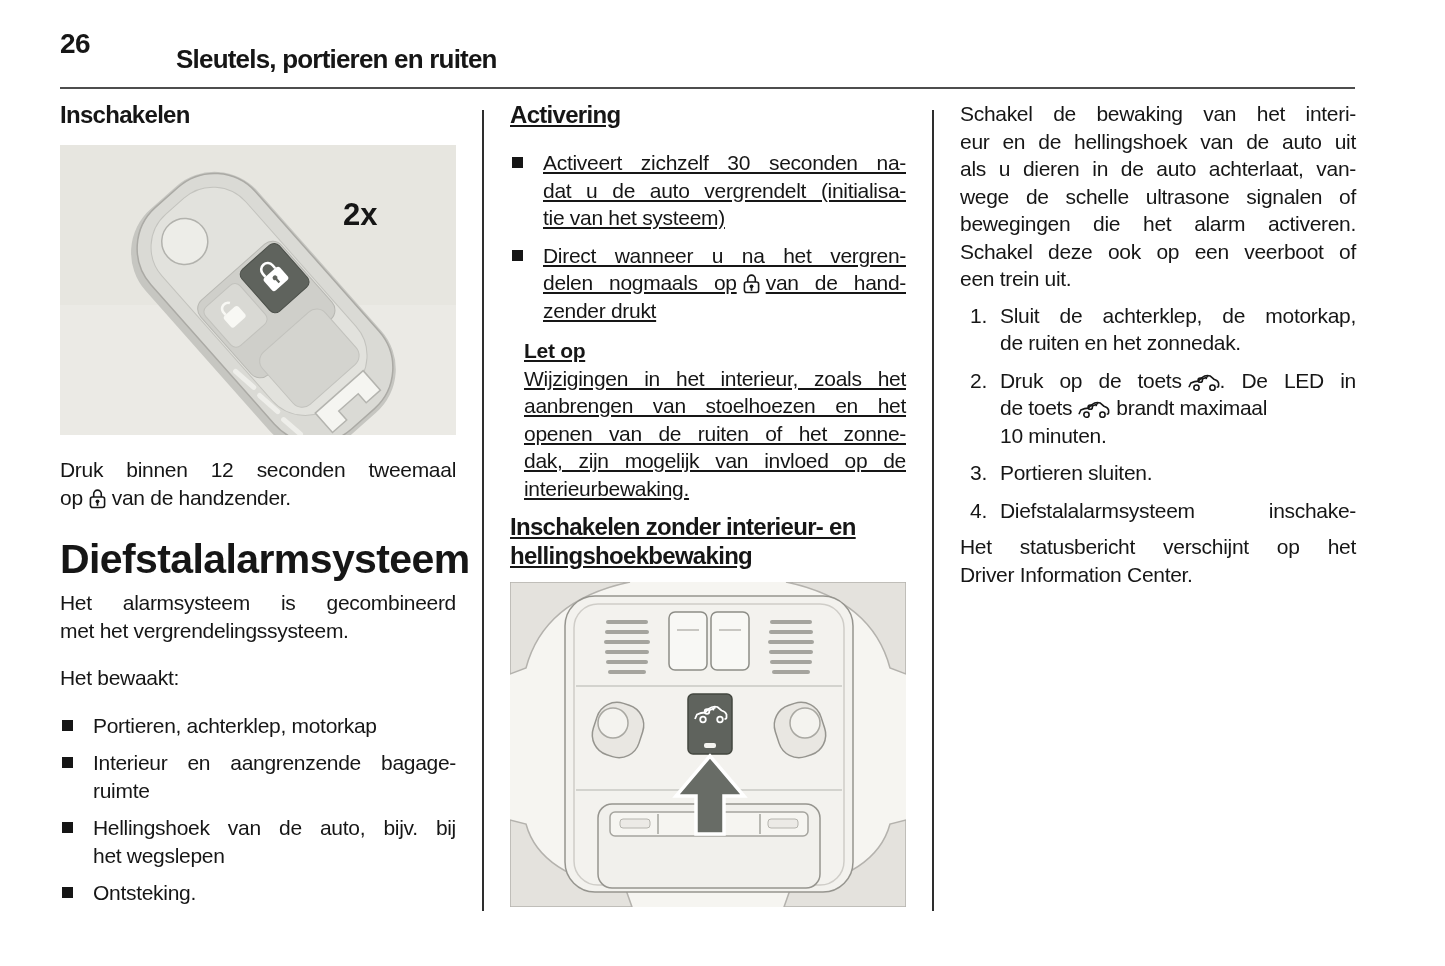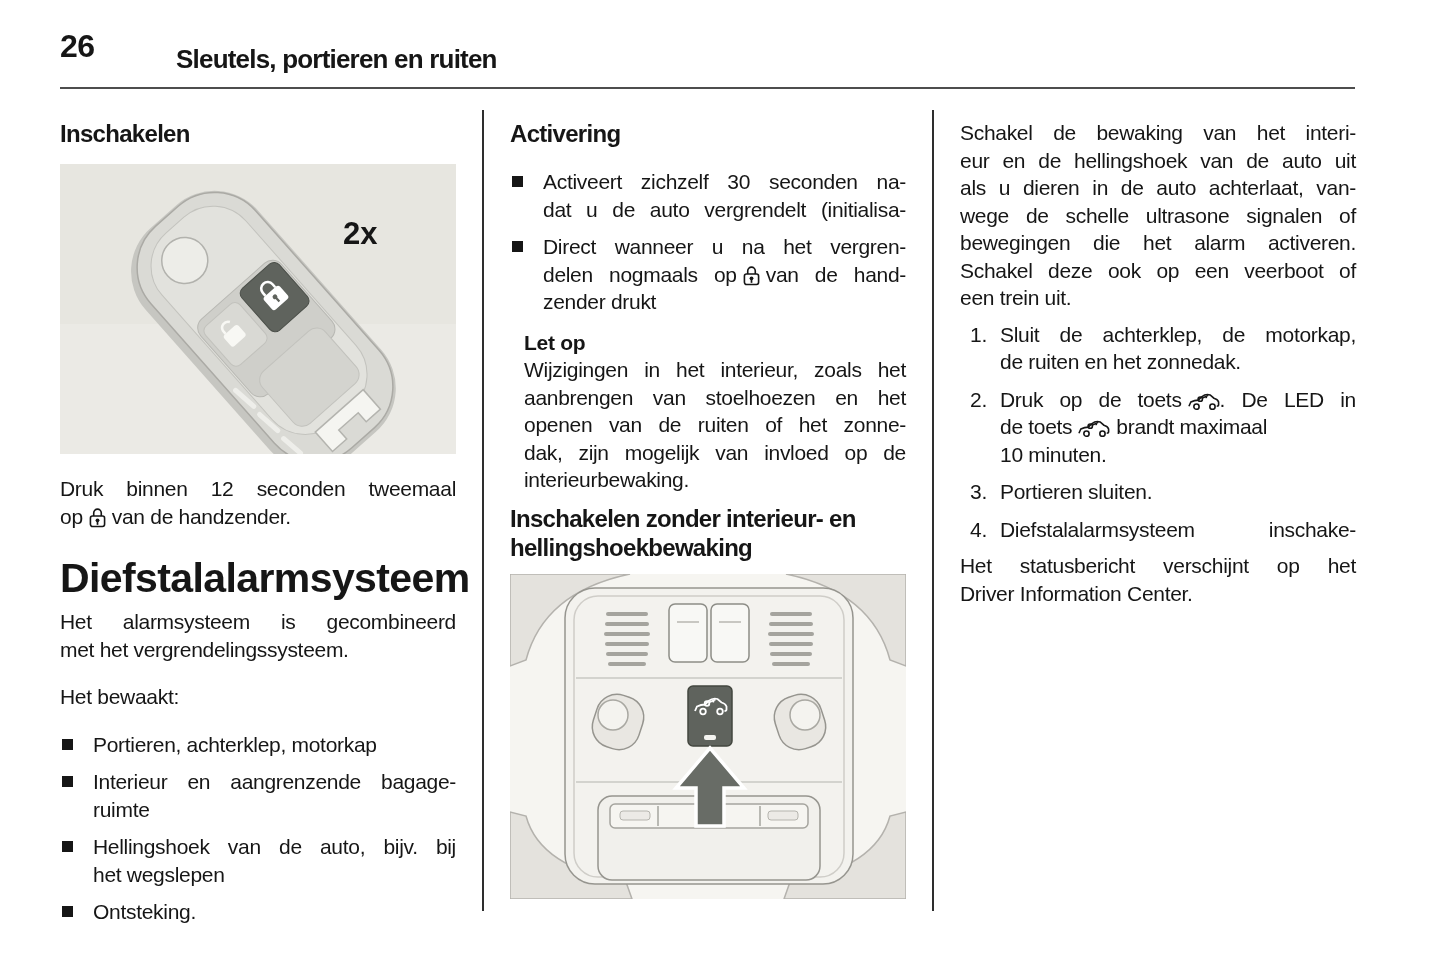--- a/index.html
+++ b/index.html
@@ -2,27 +2,27 @@
 <html><head>
 <meta charset="utf-8">
 <style>
   html,body{margin:0;padding:0;}
   body{
     width:1445px;height:966px;position:relative;background:#ffffff;
     font-family:"Liberation Sans", sans-serif;color:#161616;
     -webkit-font-smoothing:antialiased;overflow:hidden;
   }
   
-  .pgnum{position:absolute;left:60px;top:28px;font-size:32px;font-weight:bold;letter-spacing:-0.5px;}
+  .pgnum{position:absolute;left:60px;top:28px;font-size:28px;font-weight:bold;letter-spacing:-0.5px;}
   .chapter{position:absolute;left:176px;top:44px;font-size:26px;font-weight:bold;letter-spacing:-0.8px;white-space:nowrap;}
   .hrule{position:absolute;left:60px;top:87px;width:1295px;height:2px;background:#4d4d4d;}
   .vrule{position:absolute;top:110px;height:801px;width:2px;background:#2e2e2e;}
   
-  .col{position:absolute;top:119px;width:396px;}
-  #col1{left:60px;} #col2{left:510px;} #col3{left:960px;}
+  .col{position:absolute;top:100px;width:396px;}
+  #col1{left:60px;} #col2{left:510px;text-decoration:underline;} #col3{left:960px;}
   
   .ln{font-size:21px;line-height:27.5px;letter-spacing:-0.3px;}
   .j{text-align:justify;text-align-last:justify;}
   .b{font-weight:bold;}
   .hsec{font-size:24px;font-weight:bold;letter-spacing:-0.7px;line-height:29px;white-space:nowrap;}
   .hmaj{font-size:41px;font-weight:bold;letter-spacing:-0.6px;line-height:36px;white-space:nowrap;}
   .mt8{margin-top:20px;}.mt9{margin-top:9px;}.mt10{margin-top:10px;}.mt12{margin-top:12px;}
   .mt13{margin-top:13px;}.mt16{margin-top:16px;}.mt21{margin-top:21px;}.mt30{margin-top:30px;}
   
   .li{position:relative;padding-left:33px;}
@@ -127,20 +127,21 @@
   </div>
 </div>
 
 <div class="col" id="col2">
   <div class="hsec">Activering</div>
 
   <div class="li mt8">
     <span class="sq"></span>
     <div class="ln j">Activeert zichzelf 30 seconden na-</div>
     <div class="ln j">dat u de auto vergrendelt (initialisa-</div>
+    <div class="ln">tie van het systeem)</div>
   </div>
   <div class="li mt10">
     <span class="sq"></span>
     <div class="ln j">Direct wanneer u na het vergren-</div>
     <div class="ln j">
       <span>delen nogmaals op</span><svg class="ic ml mr" width="17" height="22" viewBox="0 0 18 23">
           <path d="M5,10.5 V7.2 a4,4 0 0 1 8,0 V10.5" stroke="#161616" stroke-width="1.7" fill="none"></path>
           <rect x="1.5" y="10.5" width="15" height="11" rx="2.2" stroke="#161616" stroke-width="1.7" fill="#ffffff"></rect>
           <circle cx="9" cy="15" r="2" fill="#161616"></circle>
           <rect x="8.1" y="16.2" width="1.8" height="3.6" fill="#161616"></rect>

